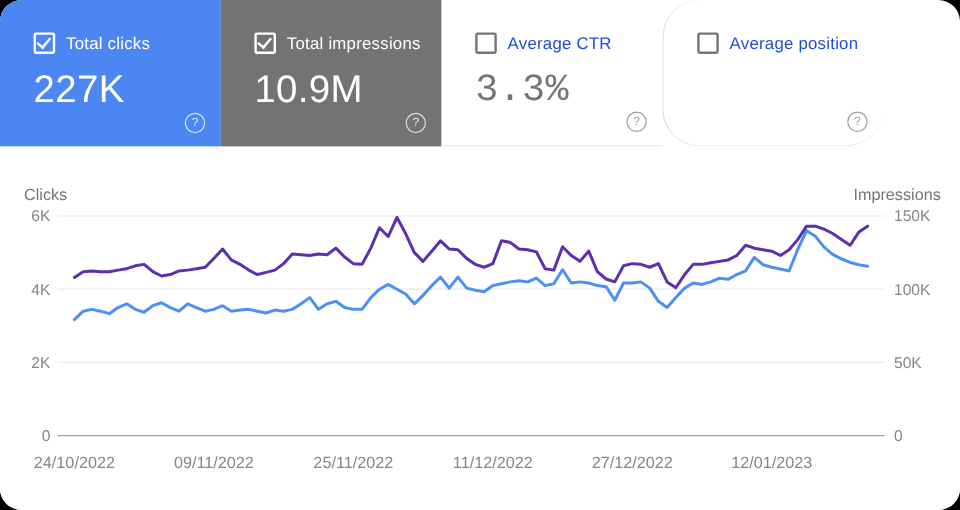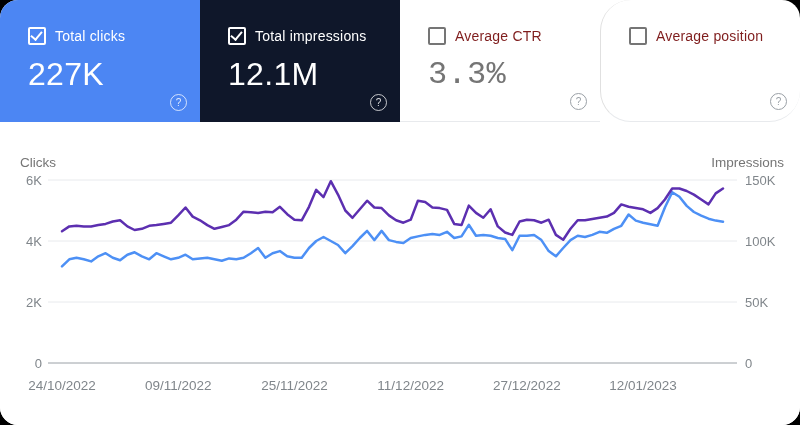--- a/index.html
+++ b/index.html
@@ -1,29 +1,29 @@
 <!DOCTYPE html>
 <html><head>
 <meta charset="utf-8">
 <style>
   html,body{margin:0;padding:0;background:#000;}
   body{width:800px;height:425px;font-family:"Liberation Sans", sans-serif;}
   .app{position:relative;width:800px;height:425px;background:#fff;border-radius:18px;overflow:hidden;}
   .cards{display:flex;width:800px;height:122px;}
-  .card{position:relative;width:200px;height:122px;box-sizing:border-box;padding:27px 0 0 28px;}
+  .card{position:relative;width:184px;height:122px;box-sizing:border-box;padding:27px 0 0 28px;}
   .card.blue{background:#4c86f3;}
-  .card.purple{background:#0f172a;}
+  .card.purple{background:#737373;}
   .card.white{background:#fff;border-bottom:1px solid #e8eaed;}
   .card.white.divided{border-left:1px solid #e0e0e0;border-radius:31px;}
   .card-head{display:flex;align-items:center;gap:9px;}
   .checkbox{position:relative;width:14px;height:14px;border:2px solid #fff;border-radius:2px;flex:0 0 auto;cursor:pointer;}
   .card.white .checkbox{border-color:#757575;}
   .check{position:absolute;left:3px;top:0px;width:5px;height:9px;border-right:2px solid #fff;border-bottom:2px solid #fff;transform:rotate(40deg);}
   .card-label{font-size:14px;color:#fff;letter-spacing:.2px;}
-  .card.white .card-label{color:#7f1d1d;}
+  .card.white .card-label{color:#1d4ed8;}
   .card-value{margin-top:11px;font-size:32px;color:#fff;letter-spacing:.3px;}
   .card.white .card-value{color:#757575;font-family:Liberation Mono, monospace;}
   .help{position:absolute;right:13px;bottom:11px;width:15px;height:15px;border:1.5px solid rgba(255,255,255,.75);
         border-radius:50%;display:flex;align-items:center;justify-content:center;
         font-size:10px;color:rgba(255,255,255,.85);cursor:pointer;}
   .card.white .help{border-color:#9aa0a6;color:#9aa0a6;}
   .chart-wrap{position:absolute;left:0;top:140px;width:800px;height:285px;background:#fff;}
   svg text{font-family:"Liberation Sans", sans-serif;}
   .axis-title{font-size:13.5px;fill:#757575;}
   .tick-label{font-size:13px;fill:#80868b;}
@@ -47,21 +47,21 @@
       <span class="help">?</span>
     </div>
 
     <div class="card purple">
       <div class="card-head">
         <span class="checkbox">
             <span class="check"></span>
           </span>
         <span class="card-label">Total impressions</span>
       </div>
-      <div class="card-value">12.1M</div>
+      <div class="card-value">10.9M</div>
       <span class="help">?</span>
     </div>
 
     <div class="card white">
       <div class="card-head">
         <span class="checkbox"></span>
         <span class="card-label">Average CTR</span>
       </div>
       <div class="card-value">3.3%</div>
       <span class="help">?</span>

